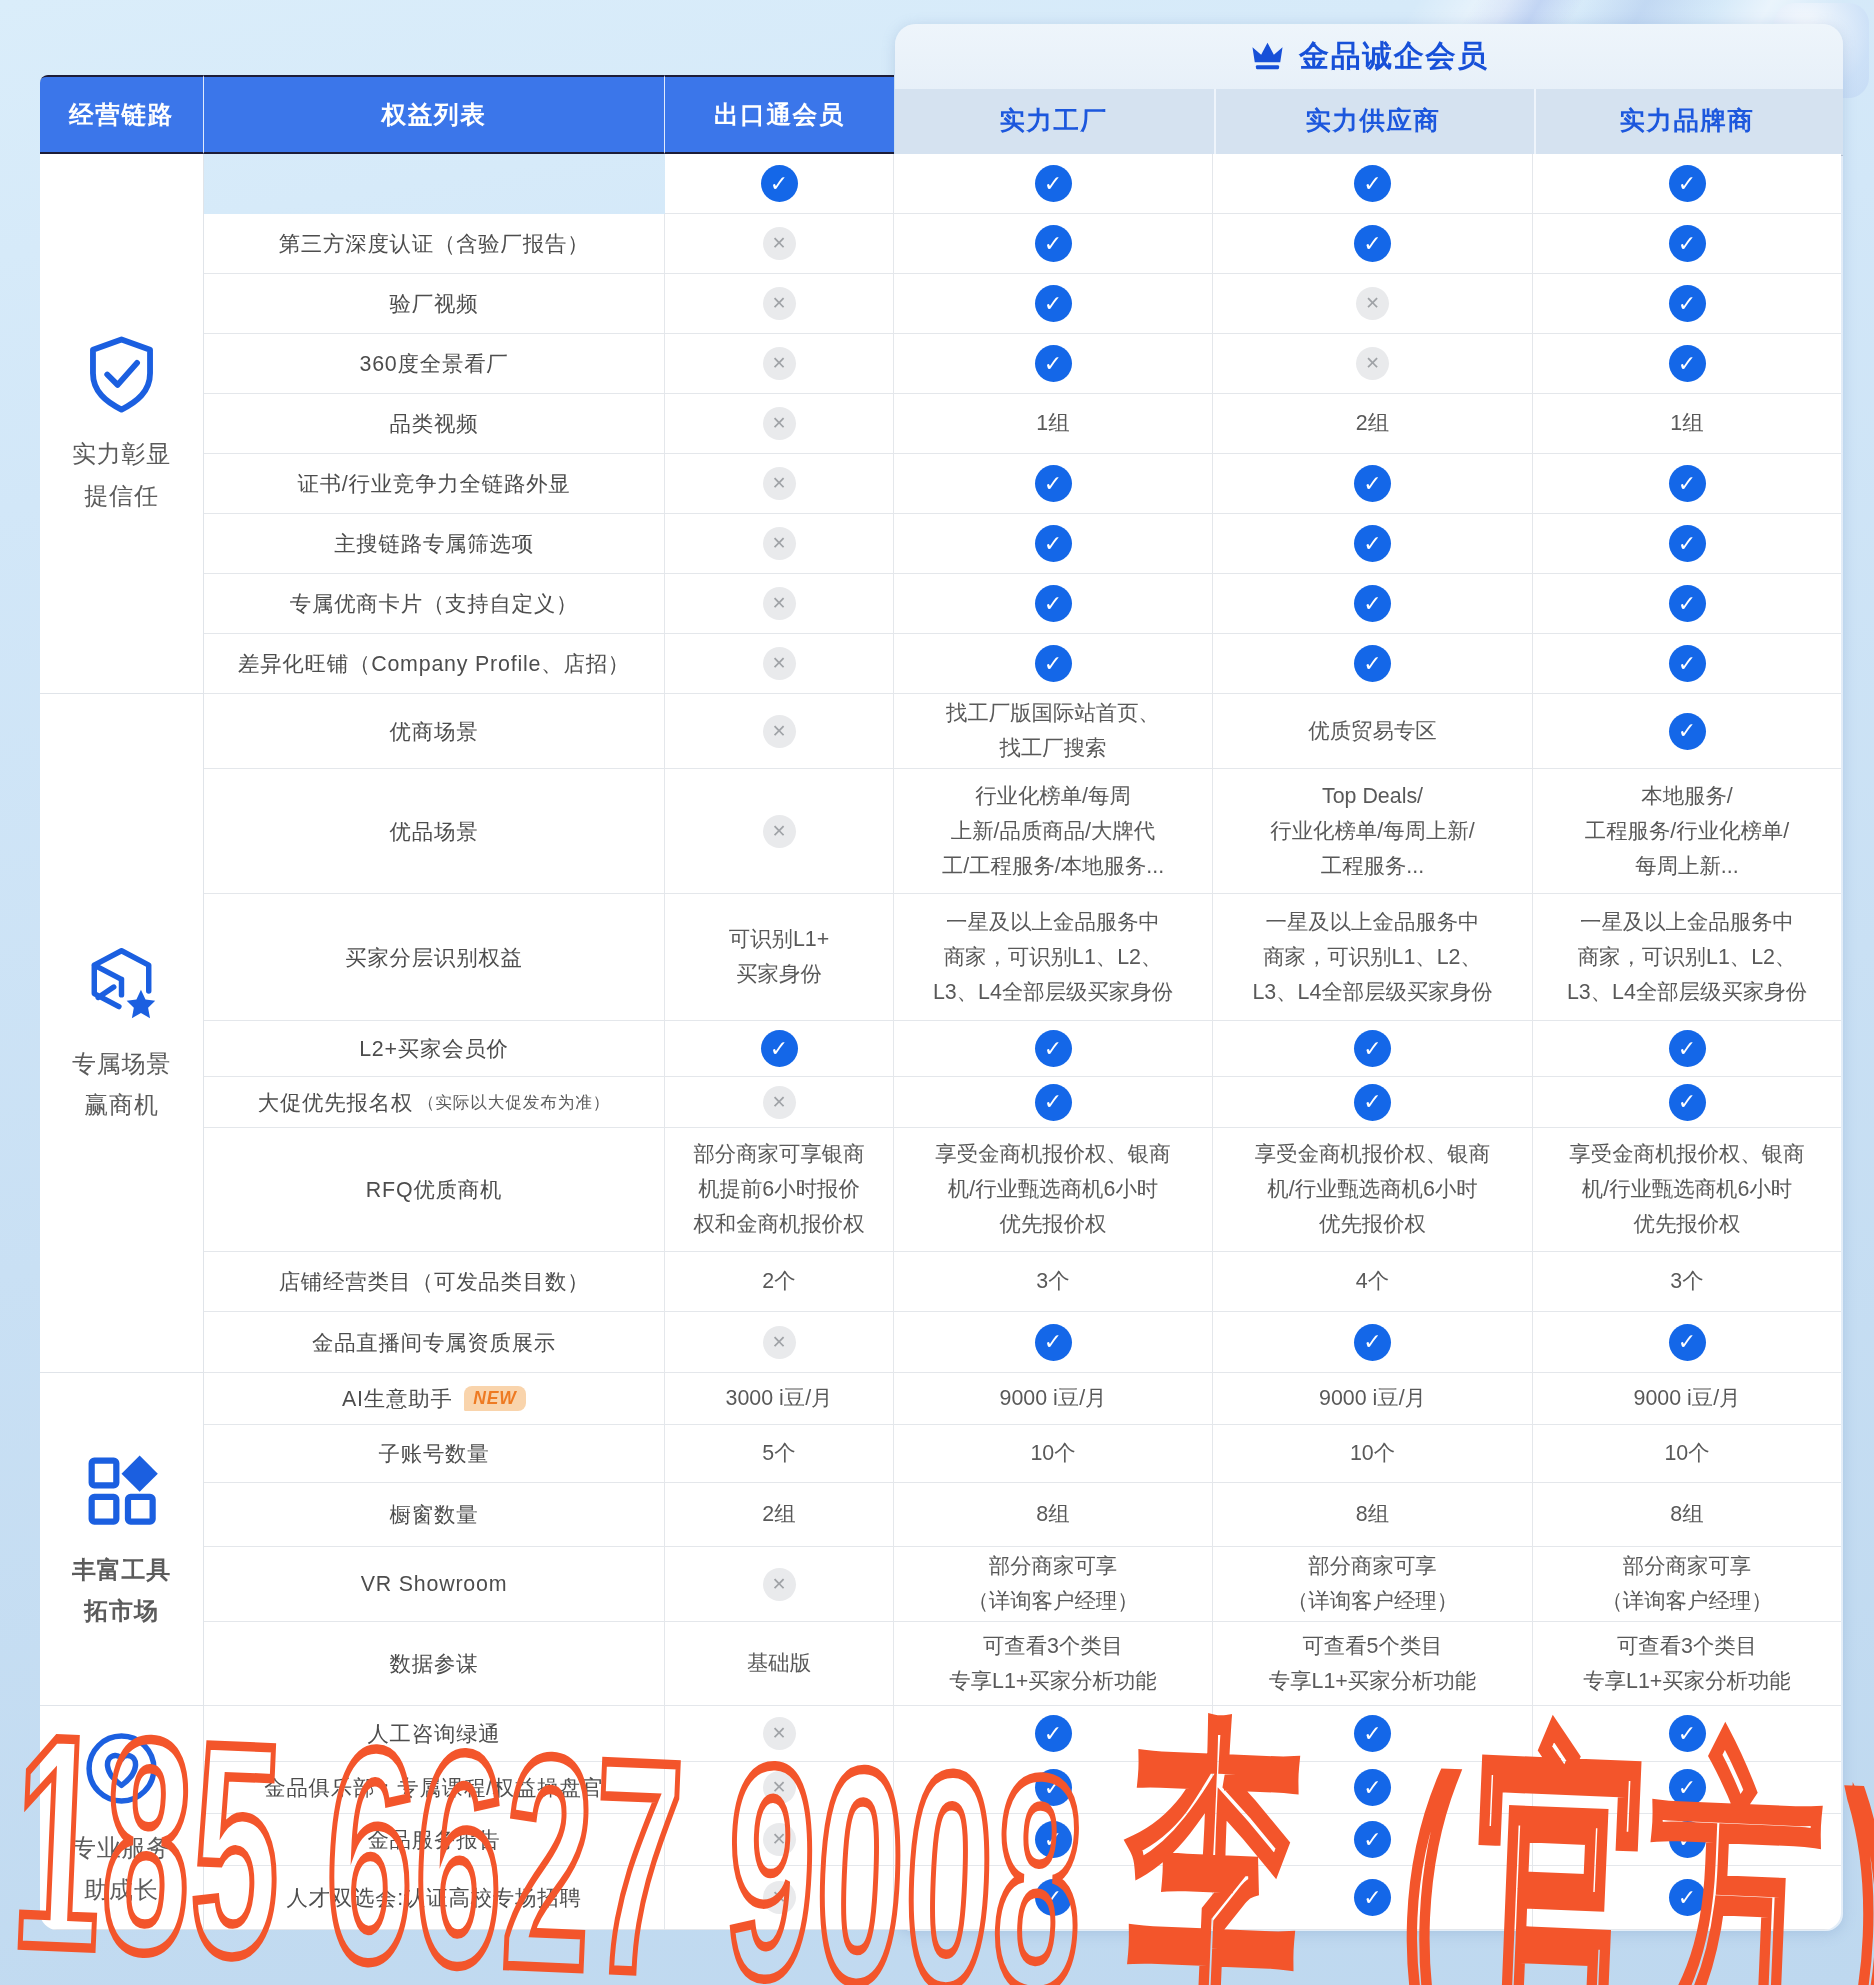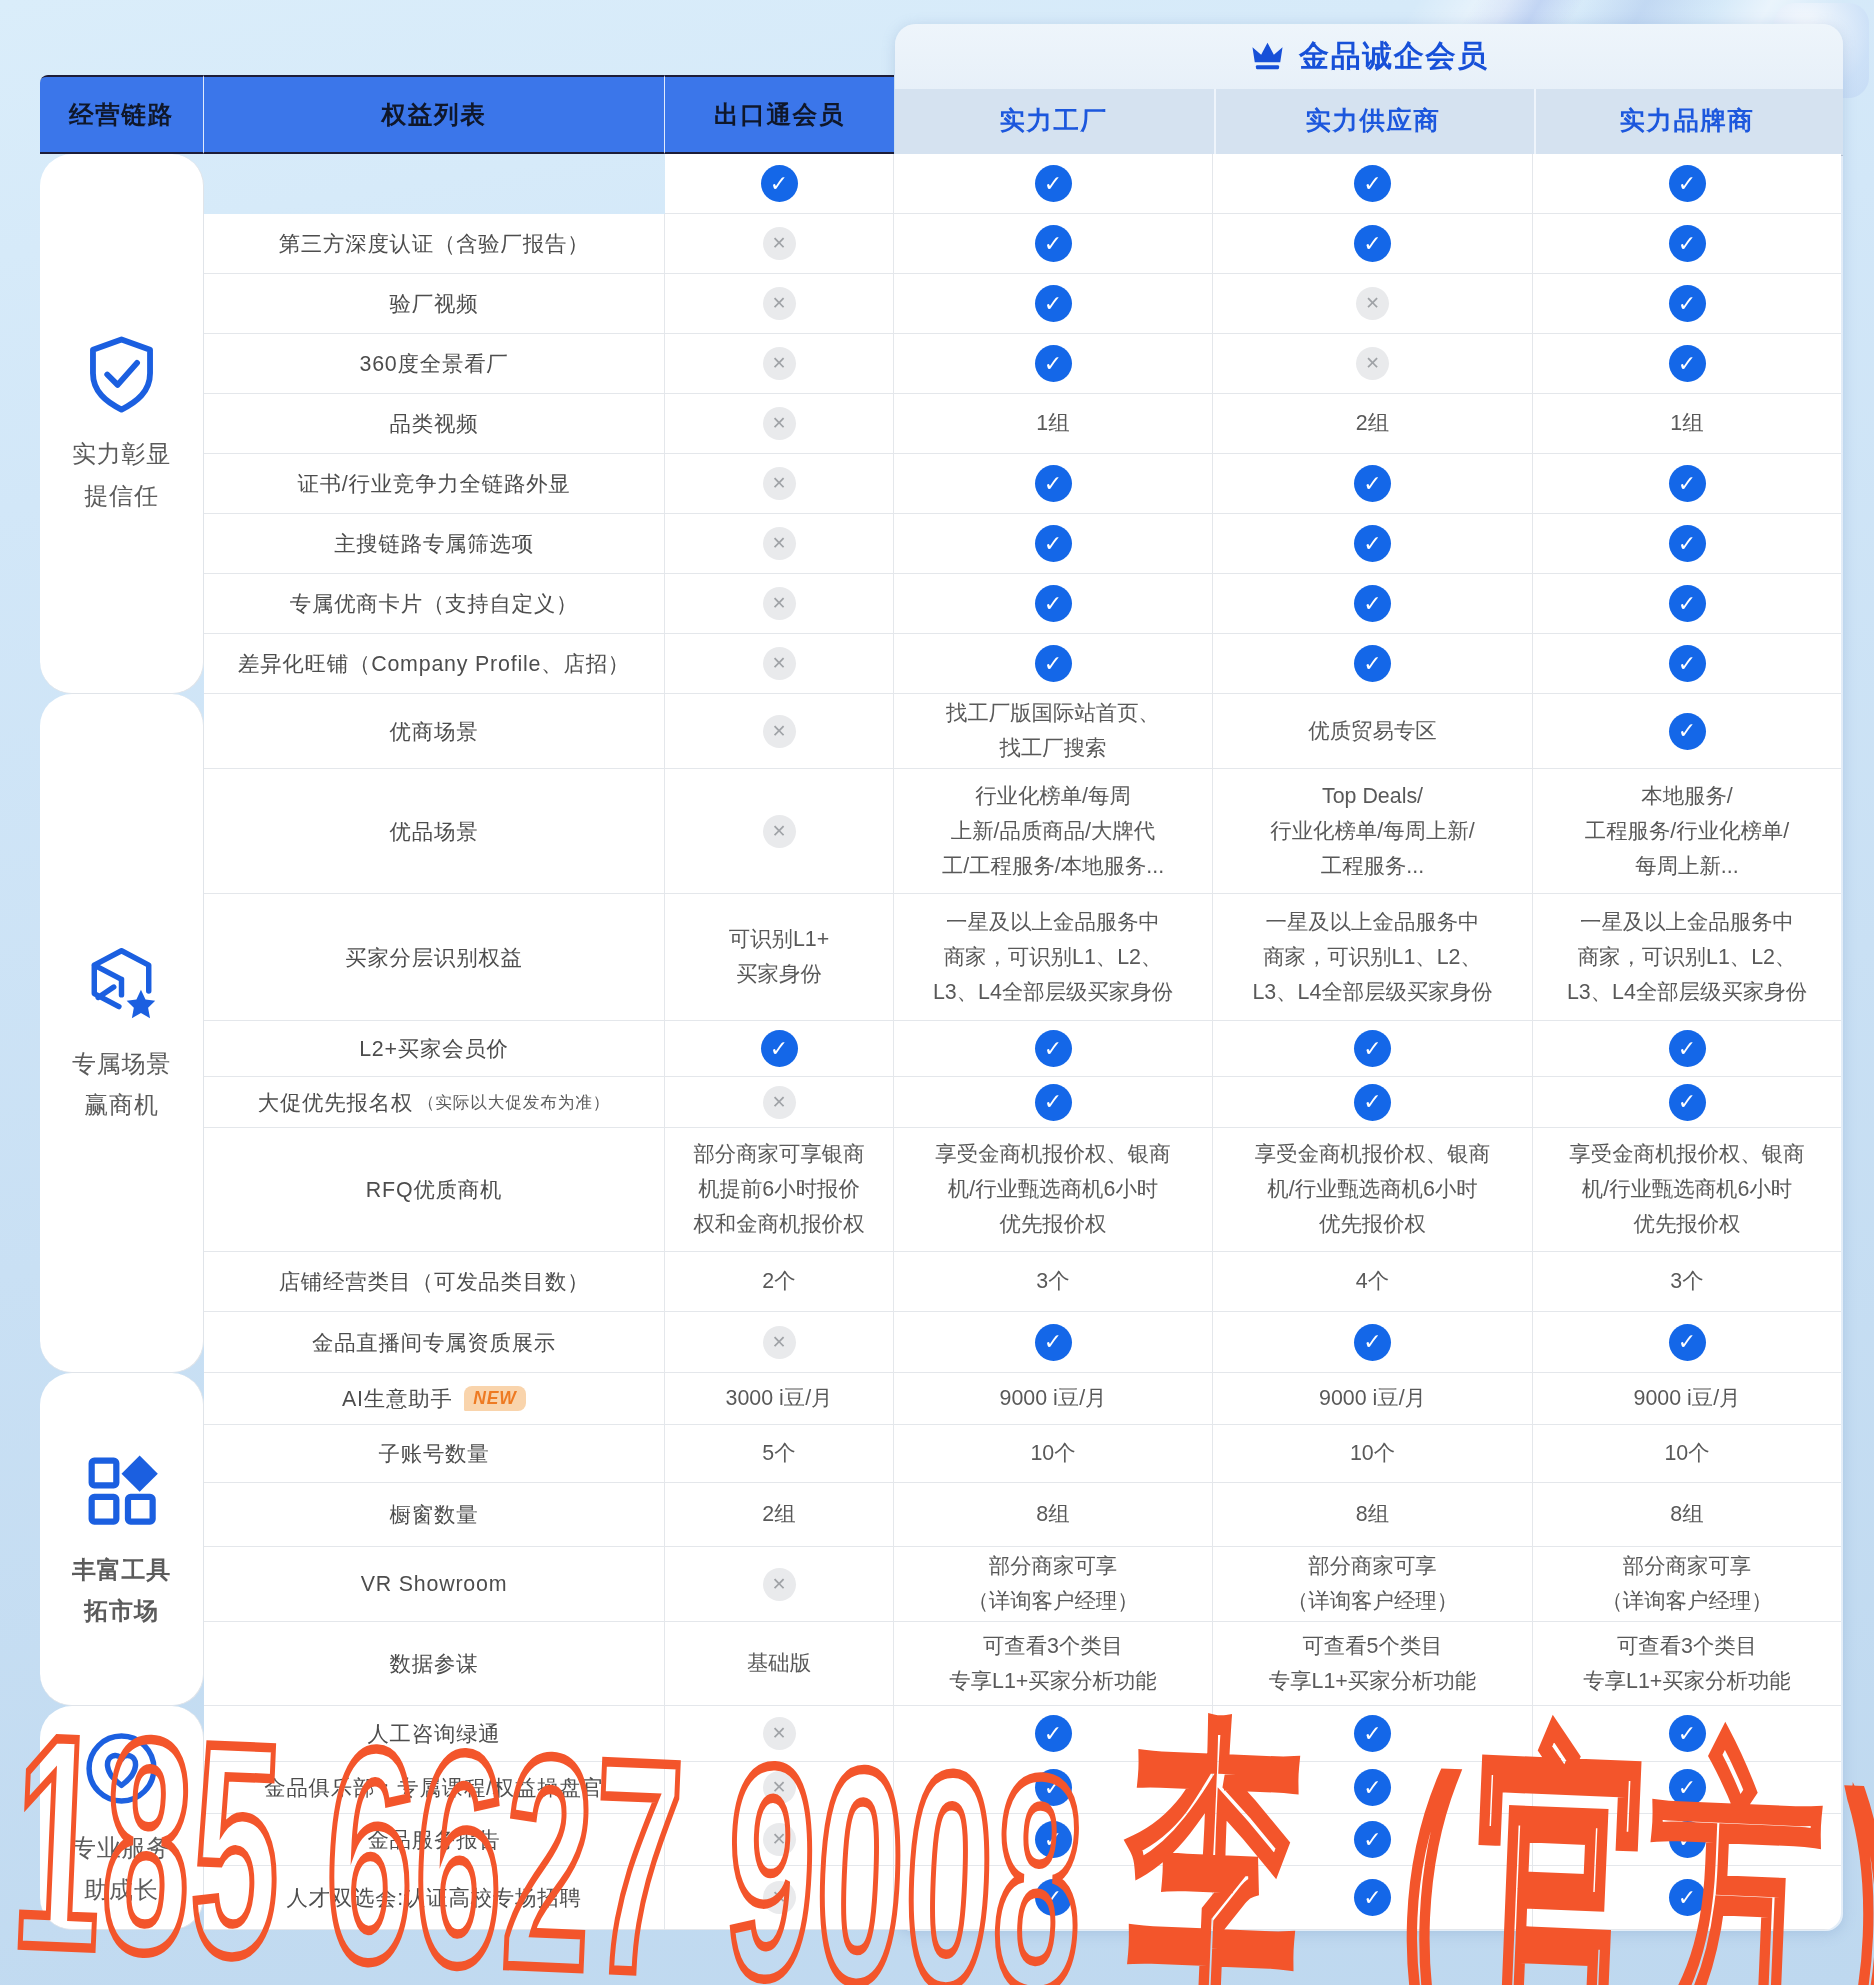--- a/index.html
+++ b/index.html
@@ -30,32 +30,32 @@
     border-radius:0;}
   .band .vsep{position:absolute;top:0;bottom:0;width:2.4px;background:#eef4fb;}
   .vsep.v1{left:319px;} .vsep.v2{left:639px;}
 
   
   #grid{position:absolute;left:40px;top:75px;z-index:3;display:grid;
     grid-template-columns:164px 461px 229px 319px 320px 308px;
     border-radius:8px 0 17.5px 17.5px;overflow:hidden;}
   .hcell{display:flex;align-items:center;justify-content:center;font-weight:bold;grid-row:1;}
   .c1{grid-column:1}.c2{grid-column:2}.c3{grid-column:3}.c4{grid-column:4}.c5{grid-column:5}.c6{grid-column:6}
-  .hblue{background:#3b76ea;color:#0f172a;font-size:24.6px;letter-spacing:1.6px;
+  .hblue{background:#3b76ea;color:#ffffff;font-size:24.6px;letter-spacing:1.6px;
     border-top:2.4px solid #1d1d38;border-bottom:2.4px solid #1d1d38;}
   .hblue.c1{border-radius:6.4px 0 0 0;}
   .hblue.c1,.hblue.c2{border-right:1.6px solid rgba(255,255,255,.85);}
   .hsub{background:transparent;color:#1c57dd;font-size:25.4px;letter-spacing:1.6px;padding-top:13.5px;}
 
   .cell{background:#ffffff;border-right:0.8px solid #e4e7eb;border-bottom:0.8px solid #e4e7eb;
     display:flex;flex-direction:column;align-items:center;justify-content:center;text-align:center;overflow:hidden;}
   .cell.lastcol{border-right:none;}
   .group-cell{background:#ffffff;border-right:0.8px solid #e0e4e9;border-bottom:0.8px solid #e0e4e9;
     display:flex;flex-direction:column;align-items:center;justify-content:center;gap:4.8px;
-    color:#5b5b5b;font-size:24px;grid-column:1;border-radius:32px;}
+    color:#5b5b5b;font-size:24px;grid-column:1;}
   .group-cell .gicon{margin-bottom:14.3px;display:flex;}
   .group-cell .gicon svg{width:83px;height:83px;}
   .gline{line-height:37px;letter-spacing:0.8px;}
   .label-cell{flex-direction:row;gap:4.8px;font-size:21.4px;color:#4d4d4d;letter-spacing:0.8px;padding:0 4.8px;}
   .value-cell{font-size:21.4px;color:#595959;padding:3.2px 6.4px;}
   .value-cell .ln{line-height:35px;}
   .note{font-size:16.7px;color:#5c5c5c;}
   .chk{width:37px;height:37px;border-radius:50%;background:#1467e8;color:#fff;font-size:22px;font-weight:900;
     display:flex;align-items:center;justify-content:center;}
   .crs{width:33px;height:33px;border-radius:50%;background:#e9eaec;color:#9fa2a6;font-size:17.5px;font-weight:700;

